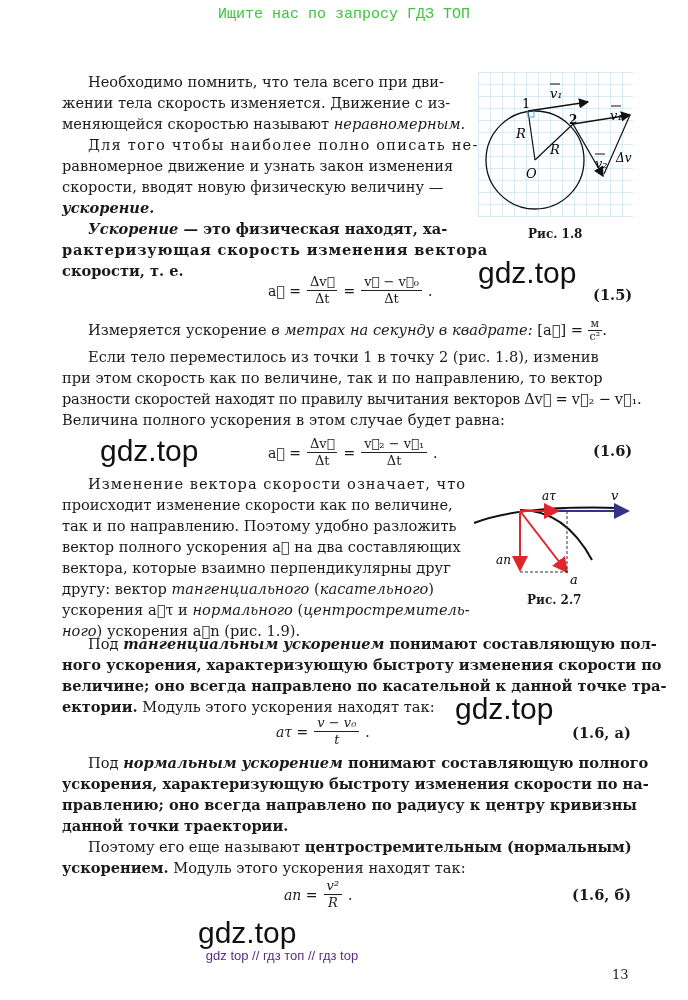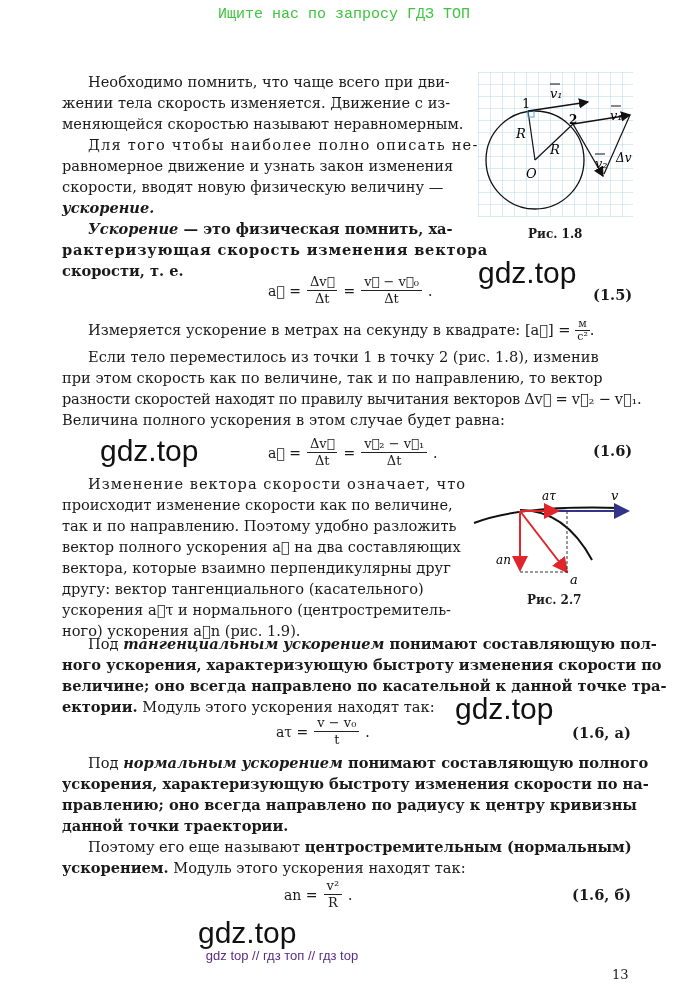--- a/index.html
+++ b/index.html
@@ -1,49 +1,49 @@
 <!DOCTYPE html>
 <html><head>
 <meta charset="utf-8">
 <style>
   * { margin:0; padding:0; box-sizing:border-box; }
   html, body { width:688px; height:1000px; background:#ffffff; overflow:hidden; }
   body { position:relative; font-family:"DejaVu Serif", serif; color:#1a1a1a; }
   .banner { position:absolute; top:6px; left:0; width:688px; text-align:center;
     font-family:Liberation Mono, monospace; font-size:15px; color:#3fc43f; }
   .line { position:absolute; left:62px; font-size:14.6px; white-space:nowrap; line-height:20px; }
-  .i { }
+  .i { font-style:italic; }
   .b { font-weight:bold; }
   .bi { font-weight:bold; font-style:italic; }
   .wm { position:absolute; font-family:"Liberation Sans", sans-serif; font-size:30px; color:#111; }
   .eq { position:absolute; font-size:14px; display:flex; align-items:center; gap:6px; }
   .frac { display:inline-flex; flex-direction:column; align-items:center; font-size:13px; line-height:16px; }
   .frac .num { border-bottom:1px solid #222; padding:0 3px; }
   .eqnum { position:absolute; font-size:14.6px; font-weight:bold; }
   .cap { position:absolute; font-size:12px; font-weight:bold; }
   .footer { position:absolute; top:948px; left:0; width:564px; text-align:center;
     font-family:"Liberation Sans", sans-serif; font-size:13px; color:#5b2a86; }
   .pagenum { position:absolute; top:967px; left:612px; font-size:13px; }
   svg text { font-family:"DejaVu Serif", serif; }
 </style>
 </head>
 <body>
 
 <div class="banner">Ищите нас по запросу ГДЗ ТОП</div>
 
-<div class="line" style="top:72px;left:88px">Необходимо помнить, что чаще всего при дви-</div>
+<div class="line" style="top:72px;left:88px">Необходимо помнить, что тела всего при дви-</div>
 <div class="line" style="top:93px">жении тела скорость изменяется. Движение с из-</div>
 <div class="line" style="top:114px"><span>меняющейся скоростью называют </span><span class="i">неравномерным.</span></div>
 
 <div class="line" style="top:135px;left:88px;letter-spacing:1.2px">Для того чтобы наиболее полно описать не-</div>
 <div class="line" style="top:156px">равномерное движение и узнать закон изменения</div>
 <div class="line" style="top:177px">скорости, вводят новую физическую величину —</div>
 <div class="line bi" style="top:198px">ускорение.</div>
 
-<div class="line b" style="top:219px;left:88px"><span class="bi">Ускорение</span><span> — это физическая помнить, ха-</span></div>
+<div class="line b" style="top:219px;left:88px"><span class="bi">Ускорение</span><span> — это физическая находят, ха-</span></div>
 <div class="line b" style="top:240px;letter-spacing:0.8px">рактеризующая скорость изменения вектора</div>
 <div class="line b" style="top:261px">скорости, т. е.</div>
 
 <svg style="position:absolute;left:478px;top:72px" width="160" height="150" viewBox="0 0 160 150">
   <defs>
     <pattern id="grid" width="12" height="12" patternUnits="userSpaceOnUse">
       <path d="M12 0 L0 0 0 12" fill="none" stroke="#b8d8ea" stroke-width="1"></path>
     </pattern>
     <marker id="ah" markerWidth="8" markerHeight="8" refX="7" refY="4" orient="auto">
         <path d="M0,0 L8,4 L0,8 z" fill="#111"></path>

